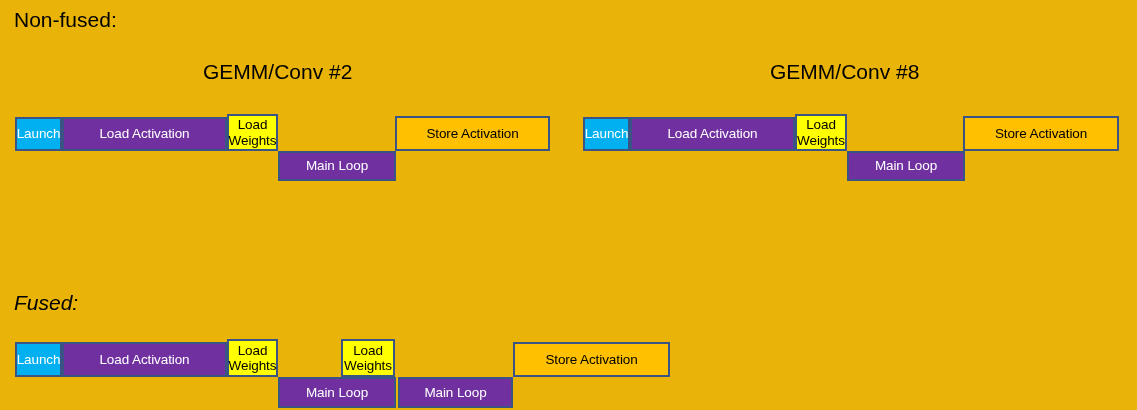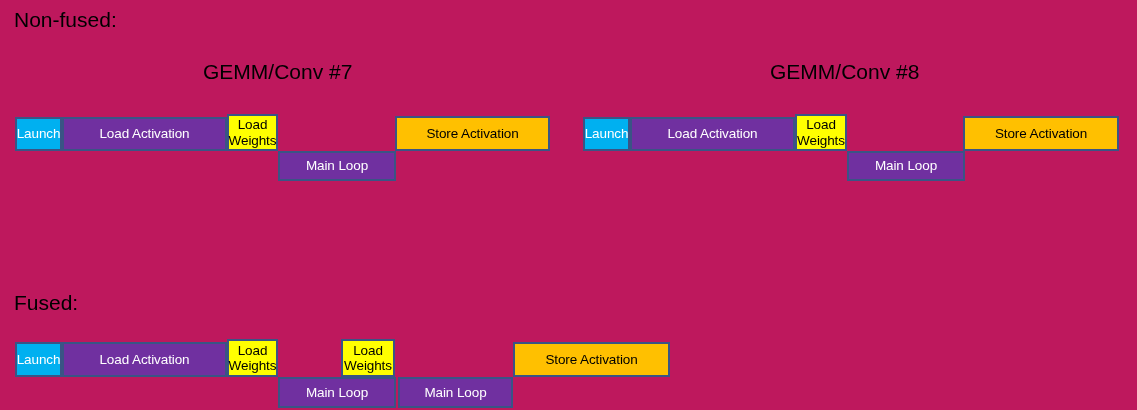--- a/index.html
+++ b/index.html
@@ -5,32 +5,32 @@
   html, body {
     margin: 0;
     padding: 0;
     background: #ffffff;
     font-family: "Liberation Sans", sans-serif;
   }
   .canvas {
     position: relative;
     width: 1137px;
     height: 410px;
-    background: #be185d;
+    background: #eab308;
     overflow: hidden;
   }
   .section-label {
     position: absolute;
     font-size: 21px;
     color: #000000;
     white-space: nowrap;
     line-height: 1.15;
   }
   .label-nonfused { left: 14px; top: 8px; }
-  .label-fused   { left: 14px; top: 291px; }
+  .label-fused   { left: 14px; top: 291px; font-style: italic; }
   .group-title {
     position: absolute;
     font-size: 21px;
     color: #000000;
     white-space: nowrap;
     line-height: 1.15;
   }
   .title-1 { left: 203px; top: 60px; }
   .title-2 { left: 770px; top: 60px; }
   .block {
@@ -47,21 +47,21 @@
   }
   .block span { display: block; }
 </style>
 </head>
 <body style="background: rgb(255, 255, 255);">
 
 <div class="canvas">
 
   <div class="section-label label-nonfused">Non-fused:</div>
 
-  <div class="group-title title-1">GEMM/Conv #7</div>
+  <div class="group-title title-1">GEMM/Conv #2</div>
 
   <div class="group-title title-2">GEMM/Conv #8</div>
 
   <div class="section-label label-fused">Fused:</div>
 
   <div id="blocks-layer">
       <div class="block" style="left: 15px; top: 117px; width: 47px; height: 34px; background: rgb(0, 176, 240); color: rgb(255, 255, 255);">
         <span>Launch</span>
       </div>
       <div class="block" style="left: 62px; top: 117px; width: 165px; height: 34px; background: rgb(112, 48, 160); color: rgb(255, 255, 255);">

